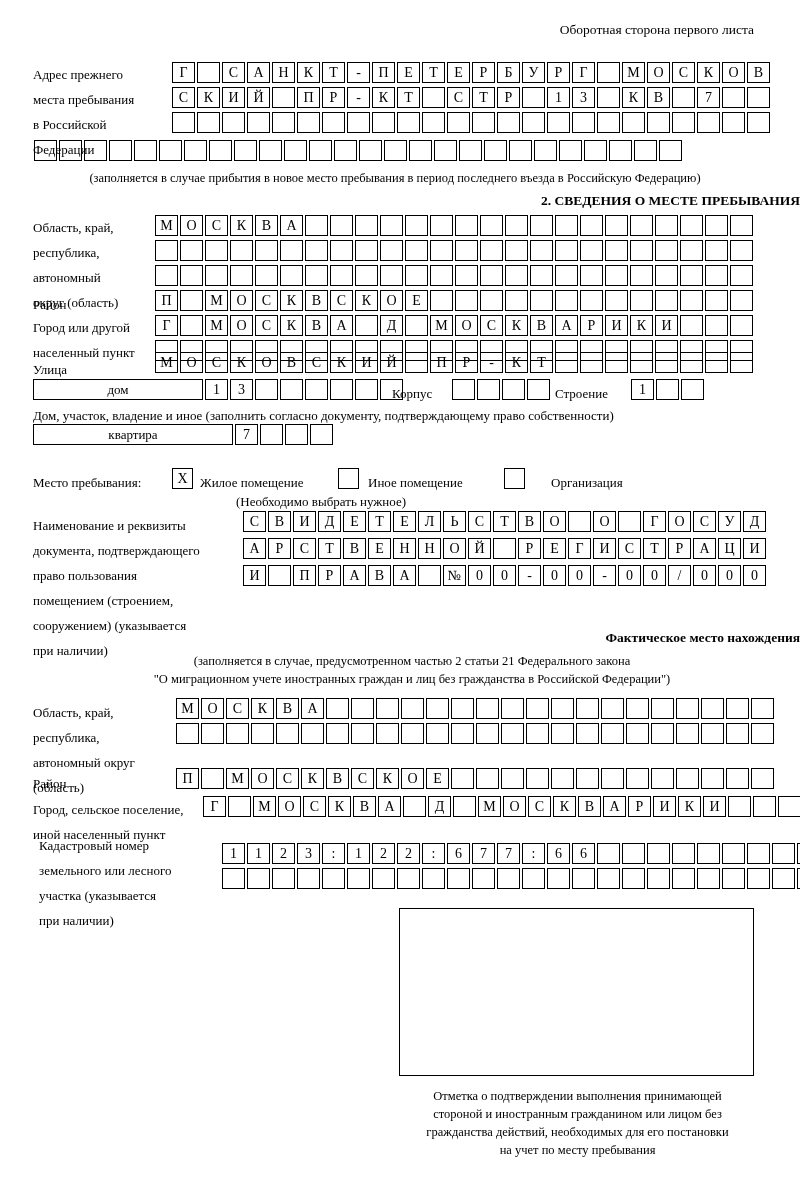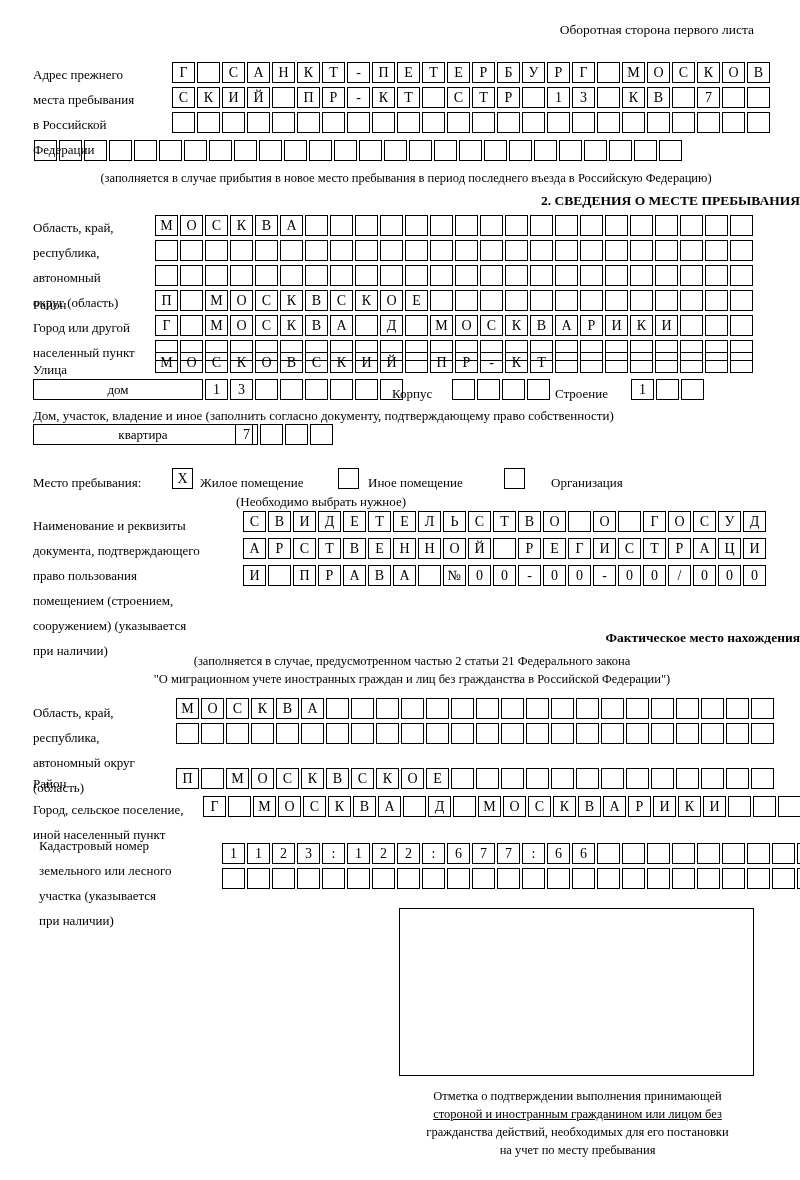--- a/index.html
+++ b/index.html
@@ -204,21 +204,21 @@
       <div class="cell"></div>
       <div class="cell"></div>
       <div class="cell"></div>
       <div class="cell"></div>
       <div class="cell"></div>
       <div class="cell"></div>
       <div class="cell"></div>
       <div class="cell"></div>
     </div>
 
-  <div class="footnote" style="left:36px; top:170px; width:740px;">(заполняется в случае прибытия в новое место пребывания в период последнего въезда в Российскую Федерацию)</div>
+  <div class="footnote" style="left:25px; top:170px; width:740px;">(заполняется в случае прибытия в новое место пребывания в период последнего въезда в Российскую Федерацию)</div>
 
   <div class="bold-center" style="left:0; top:193px; width:800px;">2. СВЕДЕНИЯ О МЕСТЕ ПРЕБЫВАНИЯ</div>
 
   <div class="lbl" style="left:33px; top:215px; width:150px;">Область, край,
 республика,
 автономный
 округ (область)</div>
   <div class="row" id="s2-reg0" style="left:155px; top:215px;">
       <div class="cell">М</div>
       <div class="cell">О</div>
@@ -429,21 +429,21 @@
     </div>
   <div class="lbl" style="left:555px; top:381px;">Строение</div>
   <div class="row" id="s2-stroenie" style="left:631px; top:379px;">
       <div class="cell">1</div>
       <div class="cell"></div>
       <div class="cell"></div>
     </div>
 
   <div class="lbl" style="left:33px; top:403px;">Дом, участок, владение и иное (заполнить согласно документу, подтверждающему право собственности)</div>
 
-  <div class="boxline" style="left:33px; top:424px; width:220px;">квартира</div>
+  <div class="boxline" style="left:33px; top:424px; width:200px;">квартира</div>
   <div class="row" id="s2-flat" style="left:235px; top:424px;">
       <div class="cell">7</div>
       <div class="cell"></div>
       <div class="cell"></div>
       <div class="cell"></div>
     </div>
 
   <div class="lbl" style="left:33px; top:470px;">Место пребывания:</div>
   <div class="chk" style="left:172px; top:468px;">X</div>
   <div class="lbl" style="left:200px; top:470px;">Жилое помещение</div>
@@ -699,17 +699,17 @@
       <div class="cell"></div>
       <div class="cell"></div>
       <div class="cell"></div>
       <div class="cell"></div>
       <div class="cell"></div>
       <div class="cell"></div>
     </div>
 
   <div class="bigbox" style="left:399px; top:908px; width:355px; height:168px;"></div>
   <div class="footnote" style="left:380px; top:1088px; width:395px;">Отметка о подтверждении выполнения принимающей</div>
-  <div class="footnote" style="left:380px; top:1106px; width:395px;text-decoration:underline;">стороной и иностранным гражданином или лицом без</div>
+  <div class="footnote" style="left:380px; top:1106px; width:395px;">стороной и иностранным гражданином или лицом без</div>
   <div class="footnote" style="left:380px; top:1124px; width:395px;">гражданства действий, необходимых для его постановки</div>
   <div class="footnote" style="left:380px; top:1142px; width:395px;">на учет по месту пребывания</div>
 
 </div>
 
 </body></html>

